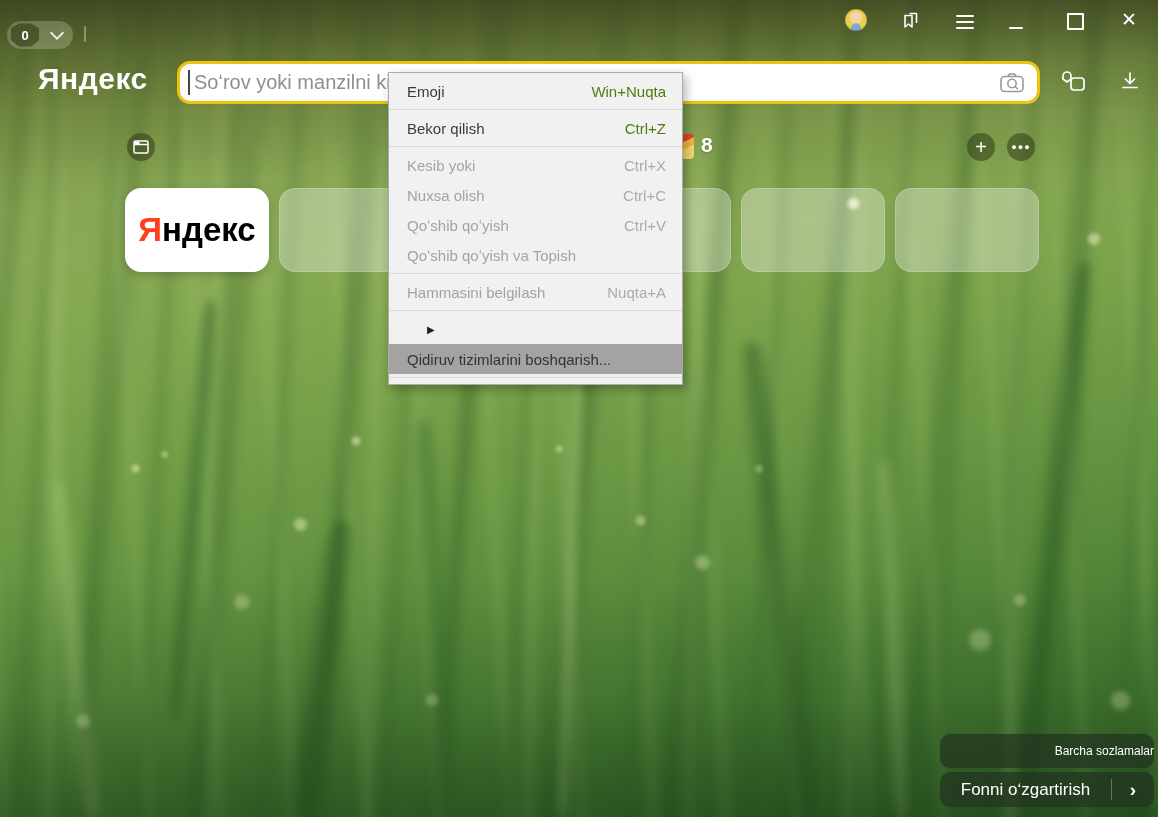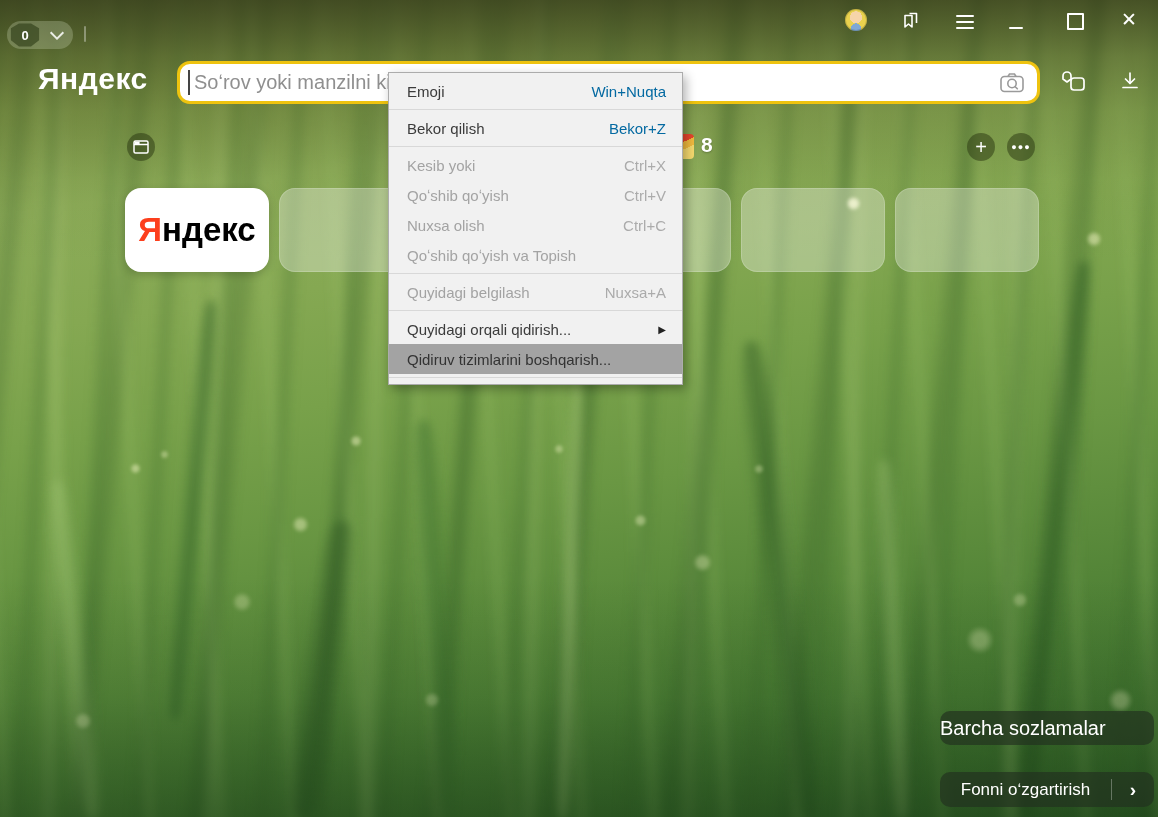--- a/index.html
+++ b/index.html
@@ -76,31 +76,31 @@
   .tile.white{background:#fff;box-shadow:0 3px 8px rgba(0,0,0,0.18);
     display:flex;align-items:center;justify-content:center;}
   .tile-logo{font-size:33px;font-weight:bold;color:#000;}
   .tile-logo .red{color:#fc3f1d;}
 
   
   .ctx-menu{position:absolute;left:388px;top:72px;width:293px;z-index:50;background:#f1f1f1;
     border:1px solid #acacac;box-shadow:3px 4px 10px rgba(0,0,0,0.30);padding:3px 0;font-size:15px;}
   .menu-item{height:30px;display:flex;align-items:center;padding:0 16px 0 18px;color:#3b3b3b;white-space:nowrap;}
   .menu-item .mi-label{flex:1;}
-  .menu-item .mi-shortcut{color:#0369a1;margin-left:20px;}
+  .menu-item .mi-shortcut{color:#4d7c0f;margin-left:20px;}
   .menu-item.disabled{color:#a3a3a3;}
   .menu-item.disabled .mi-shortcut{color:#ababab;margin-left:20px;}
   .menu-item.highlight{background:#a3a3a3;color:#333;}
   .menu-item .mi-arrow{font-size:10px;color:#222;margin-left:20px;}
   .menu-sep{height:1px;background:#d8d8d8;margin:3px 0;}
 
   
   .footer-btn{position:absolute;left:940px;width:214px;border-radius:10px;background:rgba(34,49,31,0.68);
     color:#fff;display:flex;align-items:center;z-index:15;}
-  .btn-settings{top:711px;height:34px;justify-content:flex-start;font-size:20px;}
+  .btn-settings{top:734px;height:34px;justify-content:flex-end;font-size:12px;}
   .btn-bgchange{top:772px;height:35px;font-size:17px;}
   .btn-bgchange .fb-label{flex:1;text-align:center;}
   .fb-div{width:1px;height:21px;background:rgba(255,255,255,0.30);}
   .fb-chev{width:42px;text-align:center;font-size:19px;font-weight:bold;}
   svg{display:block;}
 </style>
 </head>
 <body>
 
 <div id="app">
@@ -212,46 +212,45 @@
   </div>
 
   <div class="ctx-menu">
     <div class="menu-item">
       <span class="mi-label">Emoji</span>
       <span class="mi-shortcut">Win+Nuqta</span>
     </div>
     <div class="menu-sep"></div>
     <div class="menu-item">
       <span class="mi-label">Bekor qilish</span>
-      <span class="mi-shortcut">Bekor+Z</span>
+      <span class="mi-shortcut">Ctrl+Z</span>
     </div>
     <div class="menu-sep"></div>
     <div class="menu-item disabled">
       <span class="mi-label">Kesib yoki</span>
       <span class="mi-shortcut">Ctrl+X</span>
     </div>
     <div class="menu-item disabled">
+      <span class="mi-label">Nuxsa olish</span>
+      <span class="mi-shortcut">Ctrl+C</span>
+    </div>
+    <div class="menu-item disabled">
       <span class="mi-label">Qoʻshib qoʻyish</span>
       <span class="mi-shortcut">Ctrl+V</span>
     </div>
     <div class="menu-item disabled">
-      <span class="mi-label">Nuxsa olish</span>
-      <span class="mi-shortcut">Ctrl+C</span>
-    </div>
-    <div class="menu-item disabled">
       <span class="mi-label">Qoʻshib qoʻyish va Topish</span>
     </div>
     <div class="menu-sep"></div>
     <div class="menu-item disabled">
-      <span class="mi-label">Quyidagi belgilash</span>
-      <span class="mi-shortcut">Nuxsa+A</span>
+      <span class="mi-label">Hammasini belgilash</span>
+      <span class="mi-shortcut">Nuqta+A</span>
     </div>
     <div class="menu-sep"></div>
     <div class="menu-item">
-      <span class="mi-label">Quyidagi orqali qidirish...</span>
       <span class="mi-arrow">▶</span>
     </div>
     <div class="menu-item highlight">
       <span class="mi-label">Qidiruv tizimlarini boshqarish...</span>
     </div>
     <div class="menu-sep"></div>
   </div>
 
   <div class="footer-btn btn-settings">
     <span class="fb-label">Barcha sozlamalar</span>

